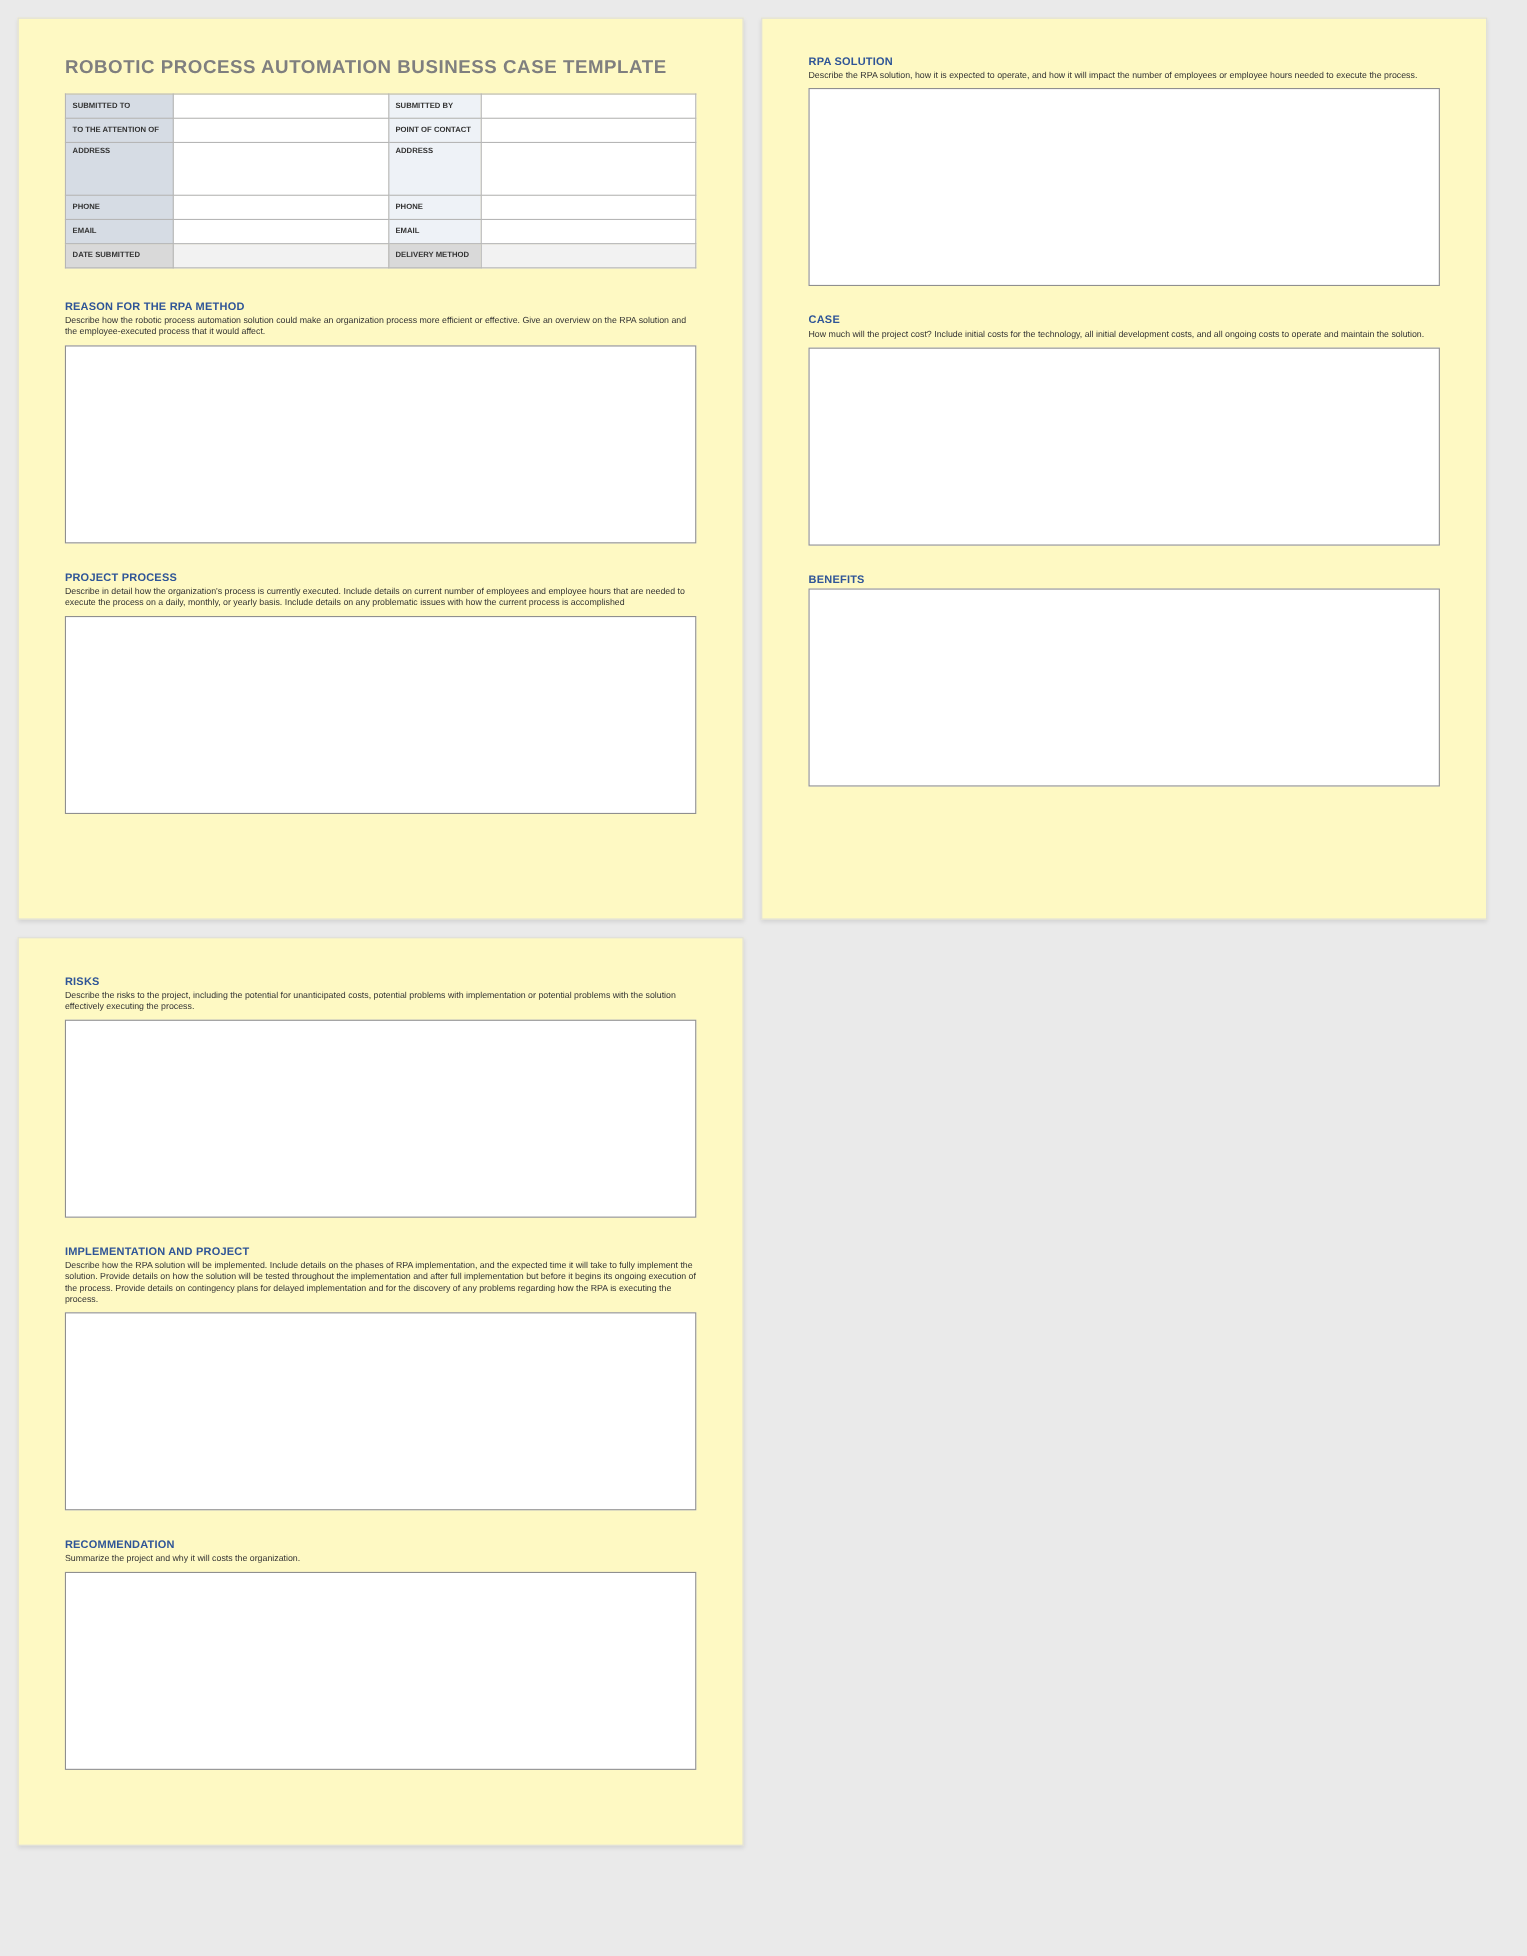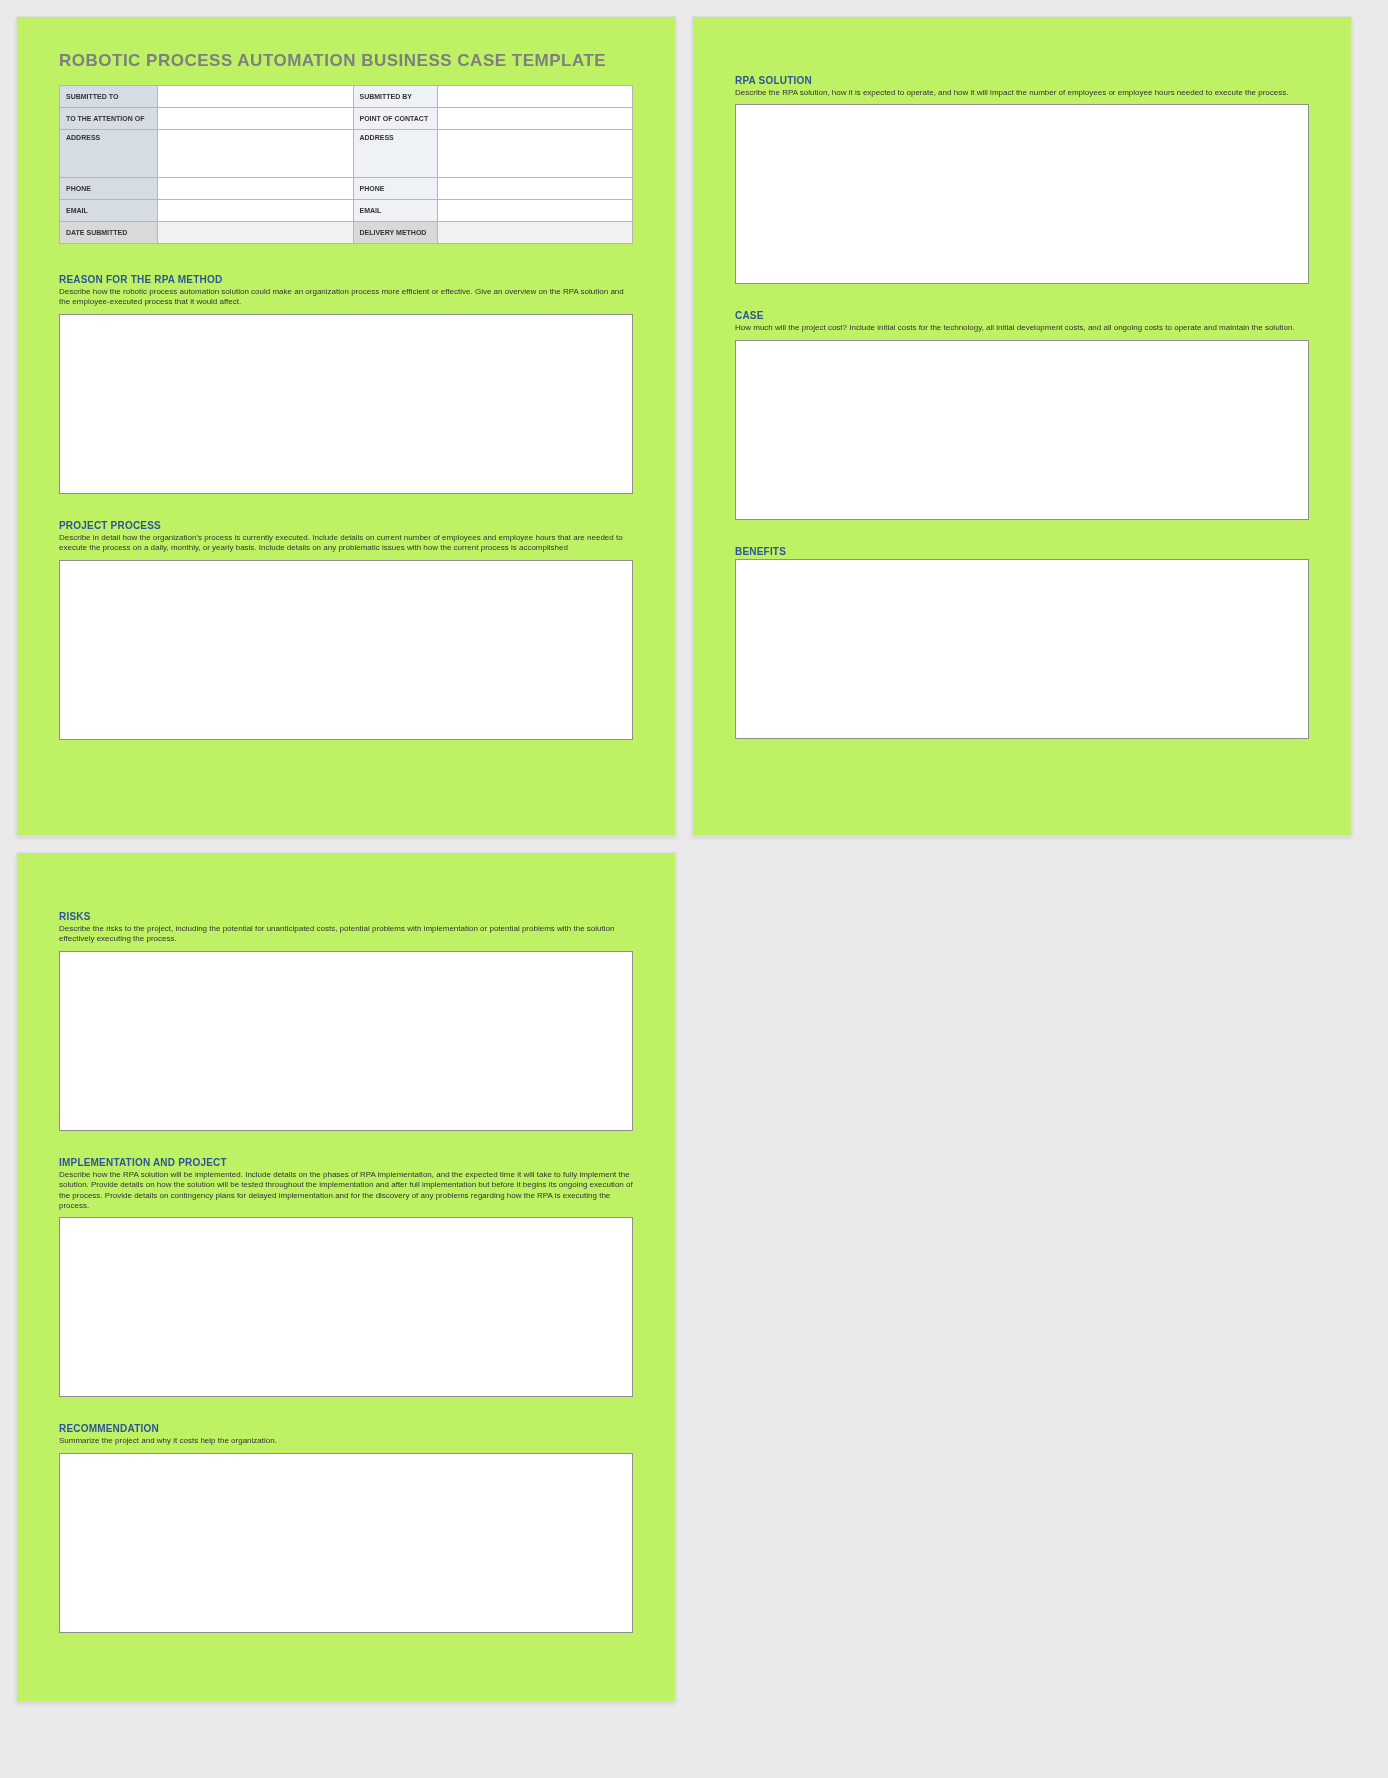--- a/index.html
+++ b/index.html
@@ -10,21 +10,21 @@
     color: #333;
     padding: 16px;
   }
   .pages {
     display: flex;
     flex-wrap: wrap;
     gap: 16px;
     align-items: flex-start;
   }
   .page {
-    background: #bef264;
+    background: #fef9c3;
     width: 660px;
     min-height: 820px;
     border: 1px solid #ddd;
     box-shadow: 0 2px 4px rgba(0,0,0,.1);
     padding: 34px 42px 42px 42px;
   }
   h1.doc-title {
     font-size: 17px;
     font-weight: bold;
     color: #7f7f7f;
@@ -44,21 +44,21 @@
     vertical-align: middle;
     height: 22px;
   }
   table.header-table td.label-a { background:#d6dce4; width:98px; }
   table.header-table td.label-b { background:#eef2f7; width:84px; }
   table.header-table td.val { background:#fff; font-weight:normal; }
   table.header-table tr.addr td { height:48px; vertical-align:top; }
   table.header-table tr.footer td.label-a,
   table.header-table tr.footer td.label-b { background:#d9d9d9; }
   table.header-table tr.footer td.val { background:#f2f2f2; }
-  .section { margin-bottom: 26px; margin-top: 24px; }
+  .section { margin-bottom: 26px; }
   .sec-title {
     font-size: 10px;
     font-weight: bold;
     color: #2f5597;
     margin-bottom: 2px;
     letter-spacing:.2px;
   }
   .sec-desc {
     font-size: 8px;
     line-height: 1.3;
@@ -161,18 +161,18 @@
     </div>
 
     <div class="section">
       <div class="sec-title">IMPLEMENTATION AND PROJECT</div>
       <div class="sec-desc">Describe how the RPA solution will be implemented. Include details on the phases of RPA implementation, and the expected time it will take to fully implement the solution. Provide details on how the solution will be tested throughout the implementation and after full implementation but before it begins its ongoing execution of the process. Provide details on contingency plans for delayed implementation and for the discovery of any problems regarding how the RPA is executing the process.</div>
       <div class="entry-box"></div>
     </div>
 
     <div class="section">
       <div class="sec-title">RECOMMENDATION</div>
-      <div class="sec-desc">Summarize the project and why it costs help the organization.</div>
+      <div class="sec-desc">Summarize the project and why it will costs the organization.</div>
       <div class="entry-box"></div>
     </div>
   </div>
 
 </div>
 
 </body></html>

